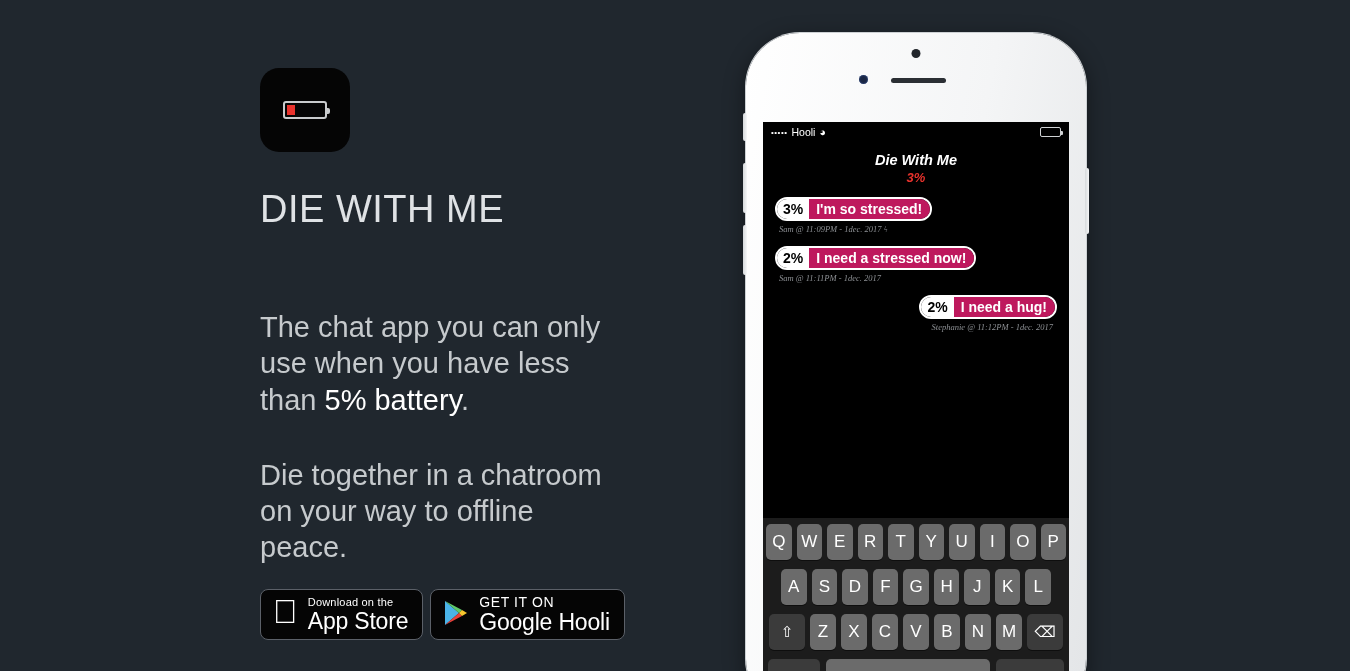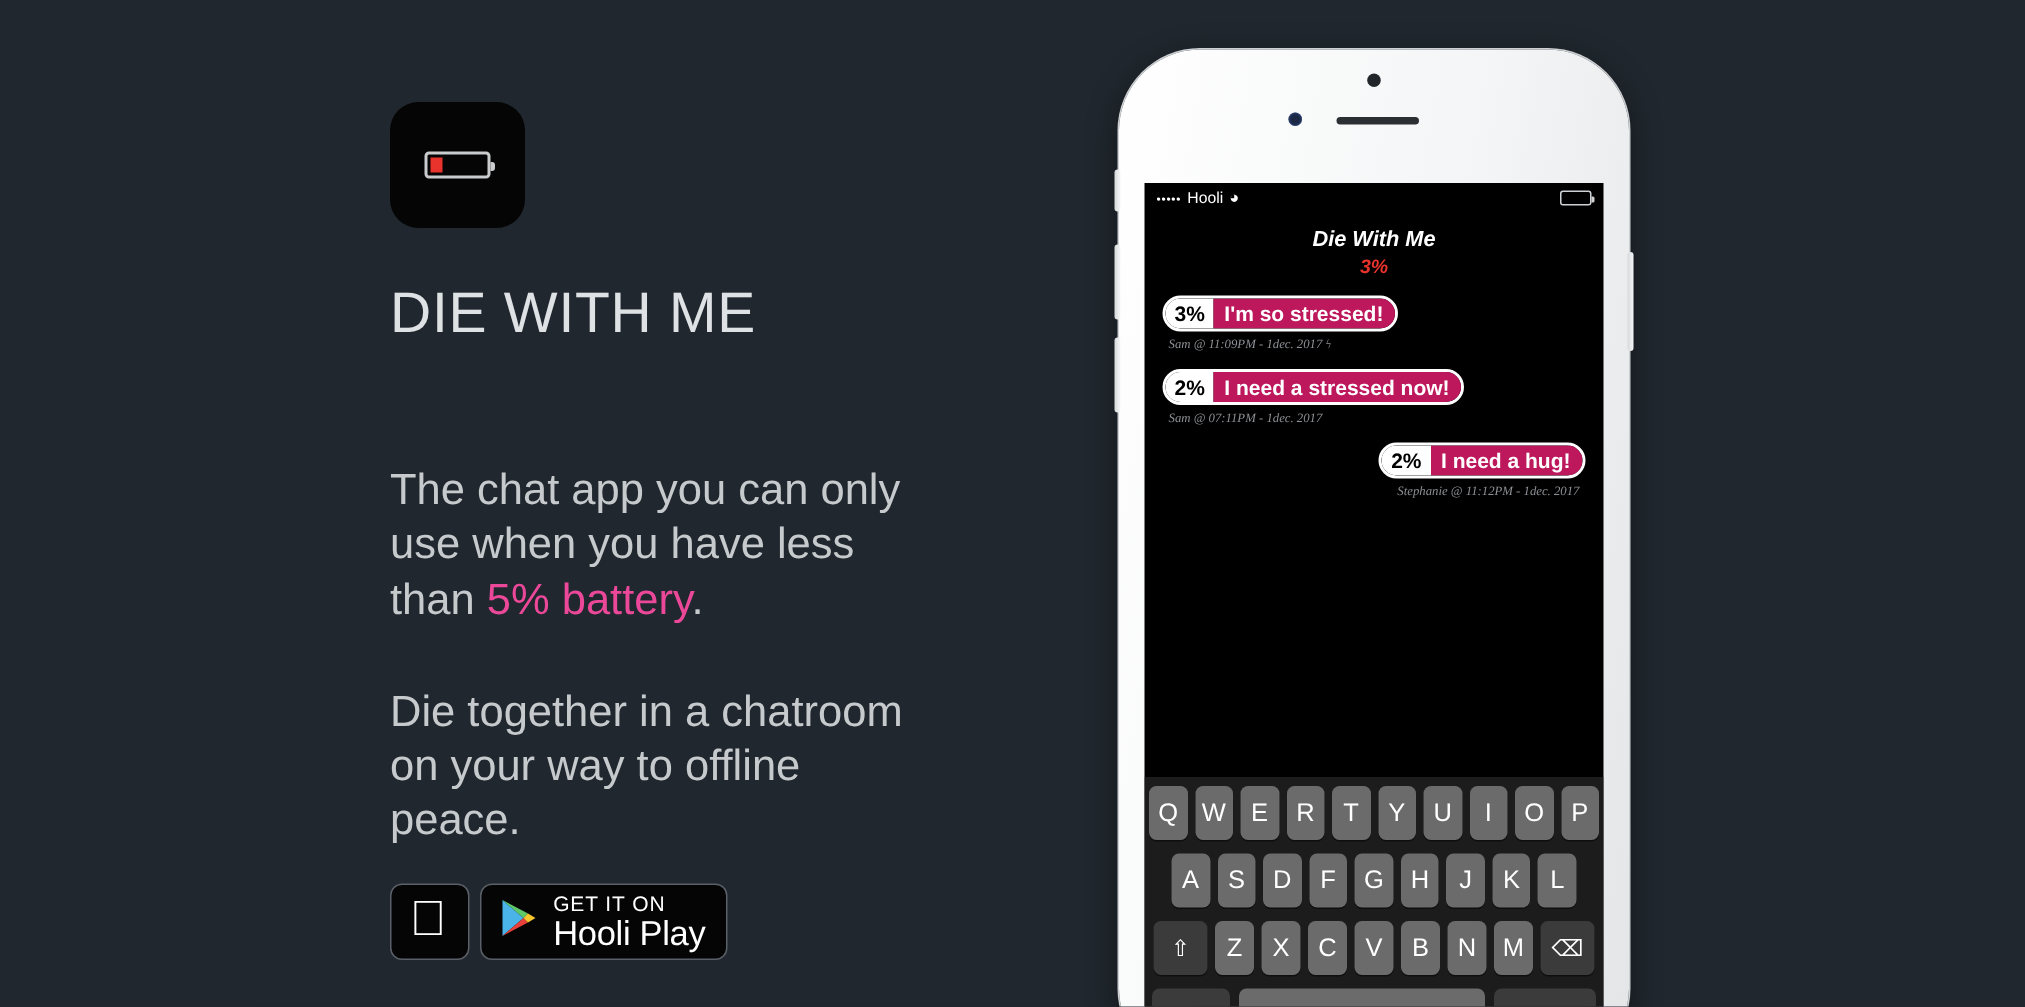--- a/index.html
+++ b/index.html
@@ -48,21 +48,21 @@
   }
 
   .lead {
     margin-top: 78px;
     font-size: 29px;
     font-weight: 300;
     line-height: 1.25;
     color: #c6cacd;
     width: 345px;
   }
-  .lead .accent { color: #ec4899; }
+  .lead .accent { color: #ffffff; }
   .lead p + p { margin-top: 39px; }
 
   
   .badges { position: absolute; left: 260px; top: 589px; display: flex; gap: 7px; }
   .badge {
     height: 51px;
     background: #050505;
     border: 1px solid #5b6068;
     border-radius: 8px;
     display: flex; align-items: center;
@@ -209,33 +209,37 @@
 
     <div class="lead">
       <p><span>The chat app you can only use when you have less than </span><span class="accent">5% battery</span><span>.</span></p>
       <p>Die together in a chatroom on your way to offline peace.</p>
     </div>
   </div>
 
   <div class="badges">
     <a class="badge">
       <span class="apple-glyph"></span>
+      <span class="badge-text">
+        <span class="badge-top">Download on the</span>
+        <span class="badge-bottom">App Store</span>
+      </span>
     </a>
     <a class="badge">
       <span>
         <svg width="26" height="28" viewBox="0 0 26 28" aria-hidden="true">
           <polygon points="2,2 16,14 2,26" fill="#4ab3e8"></polygon>
           <polygon points="2,2 19,11 16,14" fill="#5fc96a"></polygon>
           <polygon points="2,26 16,14 19,17" fill="#e8403a"></polygon>
           <polygon points="16,14 19,11 24,14 19,17" fill="#f7c62e"></polygon>
         </svg>
       </span>
       <span class="badge-text">
         <span class="badge-top caps">GET IT ON</span>
-        <span class="badge-bottom">Hooli Play</span>
+        <span class="badge-bottom">Google Hooli</span>
       </span>
     </a>
   </div>
 
   <div class="phone">
     <div class="side-btn btn-mute"></div>
     <div class="side-btn btn-volup"></div>
     <div class="side-btn btn-voldn"></div>
     <div class="side-btn btn-power"></div>
 
@@ -273,21 +277,21 @@
             <span class="bub-text">I'm so stressed!</span>
           </div>
           <div class="meta">Sam @ 11:09PM - 1dec. 2017 ϟ</div>
         </div>
 
         <div class="msg">
           <div class="bubble">
             <span class="bub-pct">2%</span>
             <span class="bub-text">I need a stressed now!</span>
           </div>
-          <div class="meta">Sam @ 07:11PM - 1dec. 2017</div>
+          <div class="meta">Sam @ 11:11PM - 1dec. 2017</div>
         </div>
 
         <div class="msg right">
           <div class="bubble">
             <span class="bub-pct">2%</span>
             <span class="bub-text">I need a hug!</span>
           </div>
           <div class="meta">Stephanie @ 11:12PM - 1dec. 2017</div>
         </div>
 

